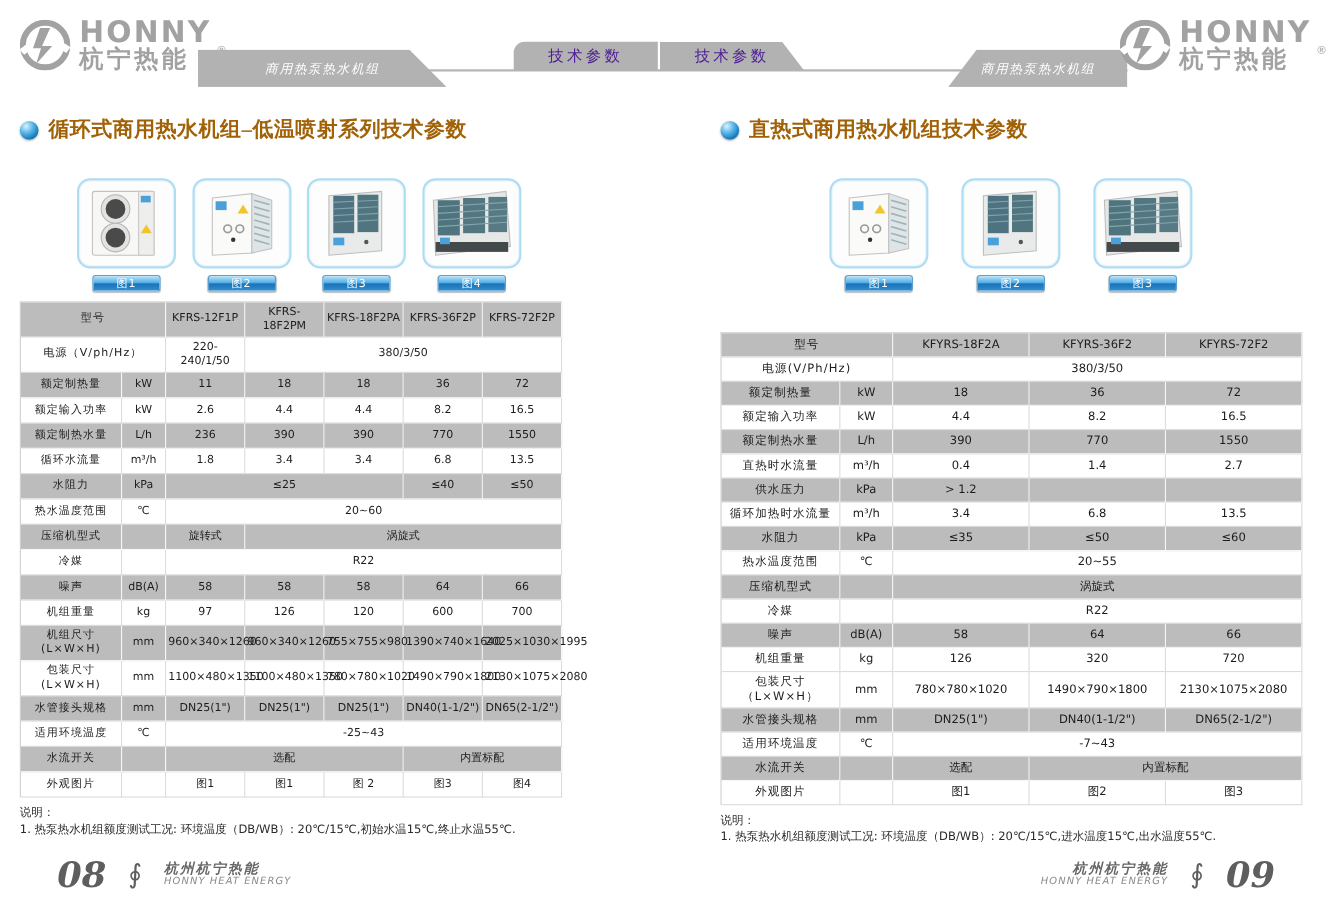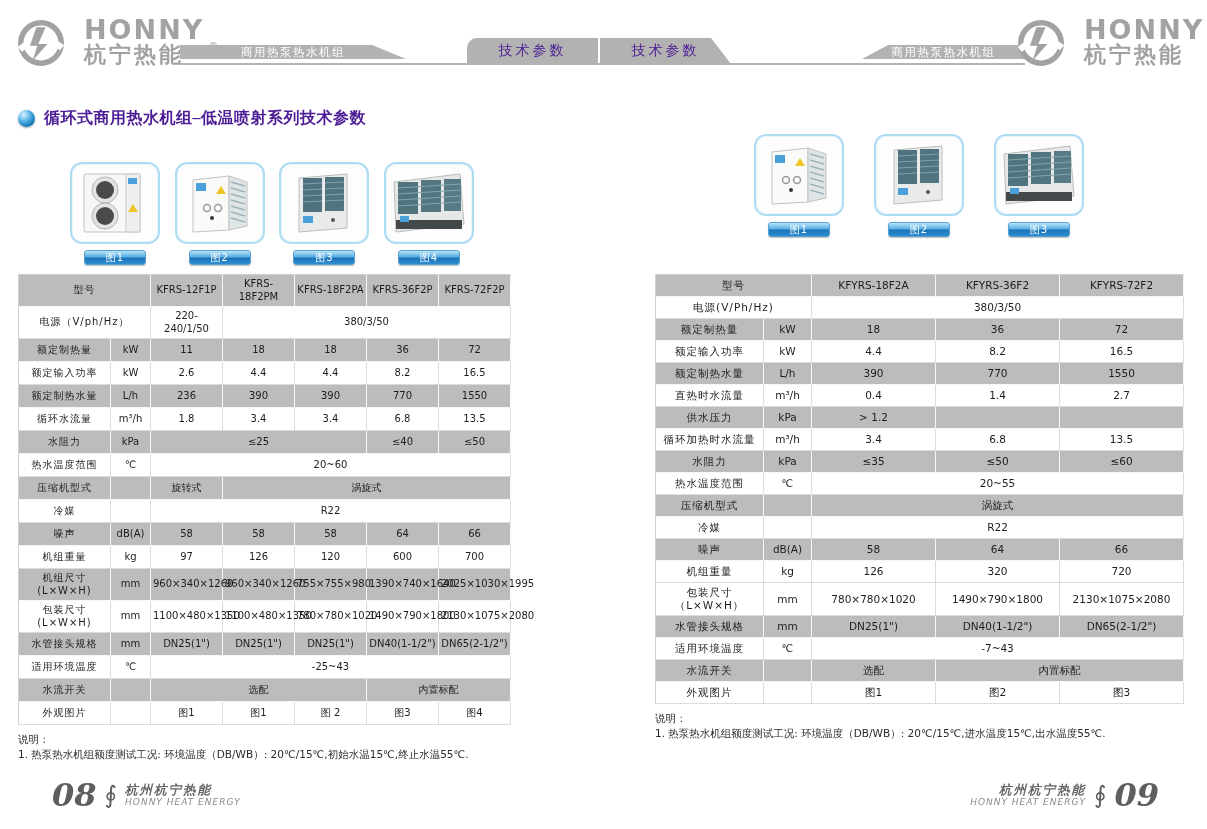--- a/index.html
+++ b/index.html
@@ -2,47 +2,47 @@
 <html><head>
 <meta charset="utf-8">
 <style>
   * { margin:0; padding:0; box-sizing:border-box; }
   html,body { background:#ffffff; }
   body { font-family:"DejaVu Sans","Liberation Sans",sans-serif; color:#222; }
   #stage { position:relative; width:1207px; height:829px; background:#fff; overflow:hidden; }
 
   
   .hdr-line { position:absolute; left:180px; top:63px; width:845px; height:2px; background:#b4b4b4; }
-  .logo { position:absolute; top:16px; display:flex; align-items:flex-end; gap:20px; }
+  .logo { position:absolute; top:16px; display:flex; align-items:center; gap:8px; }
   .logo.left { left:18px; }
   .logo.right { left:1018px; }
   .logo-icon { width:46px; height:46px; flex:0 0 auto; }
   .logo-text { line-height:1; color:#a2a2a2; position:relative; }
   .logo-en { font-size:27px; font-weight:bold; letter-spacing:2px; }
   .logo-cn { font-size:22px; font-weight:bold; letter-spacing:3px; margin-top:1px; }
   .logo-reg { font-size:10px; position:absolute; right:-14px; bottom:14px; color:#a2a2a2; }
-  .side-tab { position:absolute; top:45px; height:14px; background:#b2b2b2; color:#fff;
-              font-size:11.5px; letter-spacing:1.5px; display:flex; align-items:center; justify-content:center; }
+  .side-tab { position:absolute; top:45px; height:34px; background:#b2b2b2; color:#fff;
+              font-size:11.5px; letter-spacing:1.5px; display:flex; align-items:center; justify-content:center;font-style:italic; }
   .side-tab.left  { left:180px; width:226px; clip-path:polygon(0 0, calc(100% - 34px) 0, 100% 100%, 0 100%); }
   .side-tab.right { left:862px; width:163px; clip-path:polygon(26px 0, 100% 0, 100% 100%, 0 100%); }
   .center-tabs { position:absolute; left:467px; top:38px; display:flex; }
   .ctab { height:26px; width:131px; background:#b2b2b2; color:#4c1d95; font-size:14px; letter-spacing:3px;
           display:flex; align-items:center; justify-content:center; }
   .ctab.first { border-top-left-radius:10px; margin-right:2px; }
   .ctab.second { clip-path:polygon(0 0, calc(100% - 20px) 0, 100% 100%, 0 100%); }
 
   
   .half { position:absolute; top:100px; }
   .half.lhalf { left:18px; width:492px; }
   .half.rhalf { left:655px; width:528px; }
   .sec-title { display:flex; align-items:center; gap:9px; margin-top:8px; height:20px; }
   .orb { width:17px; height:17px; border-radius:50%;
          background:radial-gradient(circle at 34% 28%, #d9f2ff 0%, #58b5e8 38%, #1173b4 75%, #053a5e 100%);
          box-shadow:0 1px 2px rgba(0,0,0,.35); flex:0 0 auto; }
-  .sec-title span { font-size:16px; font-weight:bold; color:#4c1d95; letter-spacing:0.5px;font-family:Liberation Serif, serif; }
+  .sec-title span { font-size:19px; font-weight:bold; color:#a16207; letter-spacing:0.5px;font-family:Liberation Serif, serif; }
 
   
   .products { display:flex; margin-top:34px; height:104px; }
   .lhalf .products { justify-content:space-between; padding:0 36px 0 52px; }
   .rhalf .products { justify-content:center; gap:30px; }
   .pcard { display:flex; flex-direction:column; align-items:center; }
   .pframe { width:90px; height:82px; border:2px solid #aedcf2; border-radius:12px; background:#fdfdfd;
             display:flex; align-items:center; justify-content:center; box-shadow:0 0 0 1px #e8f6fd inset; }
   .plabel { margin-top:6px; width:62px; height:15px; border-radius:3px; border:1px solid #5a9fd0;
             background:linear-gradient(#b8e4fa 0%, #57aee3 45%, #1b72b8 55%, #2e8ed2 100%);
@@ -55,21 +55,21 @@
   .rhalf table { margin-top:36px; }
   td { border-right:1px solid #dcdcdc; border-bottom:1px solid #dcdcdc; text-align:center;
        vertical-align:middle; padding:3px 2px; height:23px; font-size:10px; color:#1c1c1c; line-height:1.25; }
   .rhalf td { font-size:10.5px; height:22px; }
   tr.shade td { background:#bcbcbc; border-right-color:#f6f6f6; border-bottom-color:#f6f6f6; }
   td.lbl { letter-spacing:1px; }
   td.unit { letter-spacing:0; }
 
   
   .notes { margin-top:7px; font-size:10.5px; color:#2a2a2a; line-height:1.45; }
-  .footer { position:absolute; bottom:18px; display:flex; align-items:center; gap:8px; color:#6d6d6d; }
+  .footer { position:absolute; bottom:18px; display:flex; align-items:center; gap:20px; color:#6d6d6d; }
   .footer.fl { left:52px; }
   .footer.fr { right:48px; }
   .pagenum { font-family:"DejaVu Serif","Liberation Serif",serif; font-style:italic; font-weight:bold;
              font-size:32px; color:#5e5e5e; line-height:1; }
   .fsep { font-size:24px; color:#5e5e5e; line-height:1; }
   .fco { line-height:1.15; }
   .fco .cn { font-size:12.5px; font-weight:bold; font-style:italic; color:#666; letter-spacing:2px; }
   .fco .en { font-size:9px; font-style:italic; color:#8a8a8a; letter-spacing:1px; }
   .footer.fr .fco { text-align:right; }
 </style>
@@ -354,20 +354,24 @@
         </tbody>
     </table>
 
     <div class="notes">
       <div>说明：</div>
       <div>1. 热泵热水机组额度测试工况: 环境温度（DB/WB）: 20℃/15℃,初始水温15℃,终止水温55℃.</div>
     </div>
   </div>
 
   <div class="half rhalf">
+    <div class="sec-title">
+      <div class="orb"></div>
+      <span>直热式商用热水机组技术参数</span>
+    </div>
 
     <div class="products">
       <div class="pcard">
         <div class="pframe">
           <svg width="70" height="66" viewBox="0 0 70 66">
             <polygon points="8,10 44,6 44,60 8,62" fill="#fafaf8" stroke="#c2c2c2"></polygon>
             <polygon points="44,6 62,12 62,56 44,60" fill="#dfe5e6" stroke="#c2c2c2"></polygon>
             <g stroke="#9fb4ba" stroke-width="1.5">
               <line x1="46" y1="12" x2="60" y2="16"></line>
                 <line x1="46" y1="18" x2="60" y2="22"></line>

